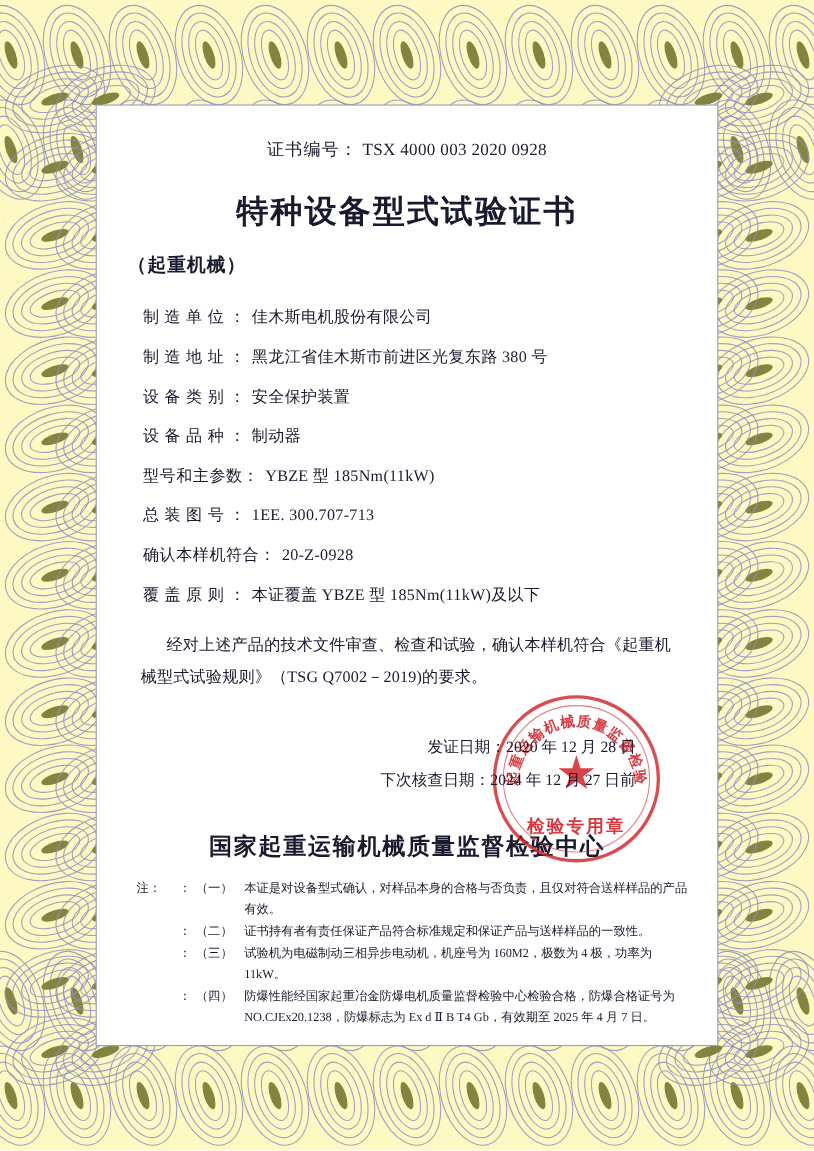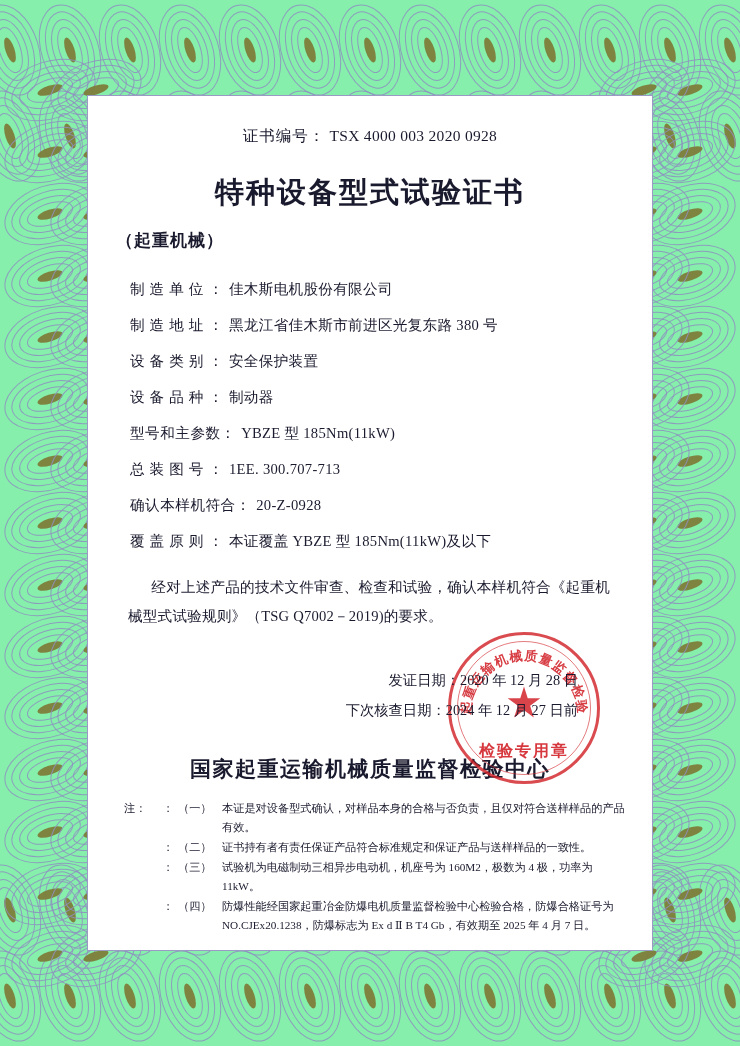--- a/index.html
+++ b/index.html
@@ -13,21 +13,21 @@
     overflow: hidden;
     font-family: "Liberation Serif", "DejaVu Serif", serif;
     color: #1a1a2e;
   }
 
   
   #page {
     position: relative;
     width: 740px;
     height: 1046px;
-    background: #86efac;
+    background: #fef9c3;
     overflow: hidden;
   }
 
   .border-layer {
     position: absolute;
     inset: 0;
     overflow: hidden;
   }
 
   

